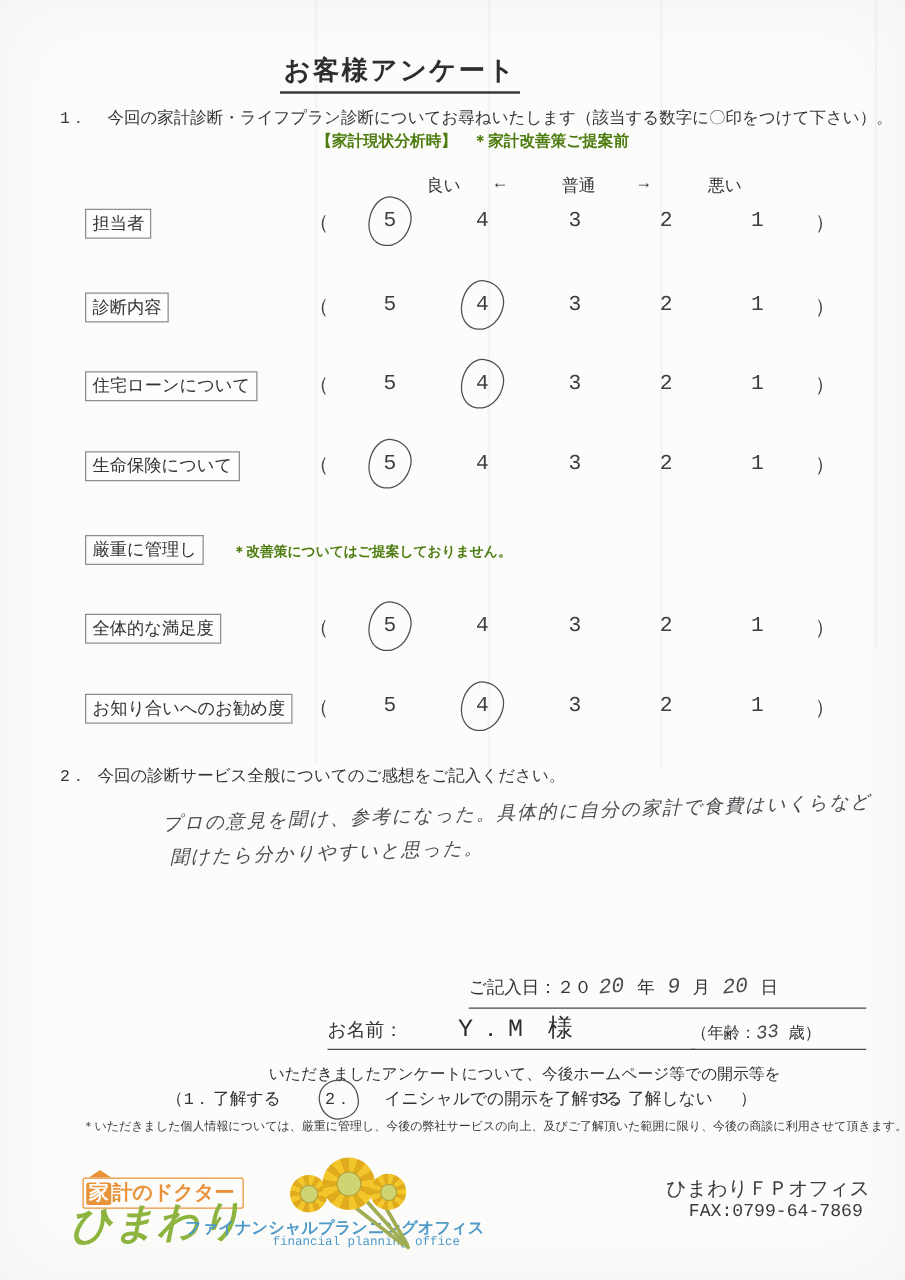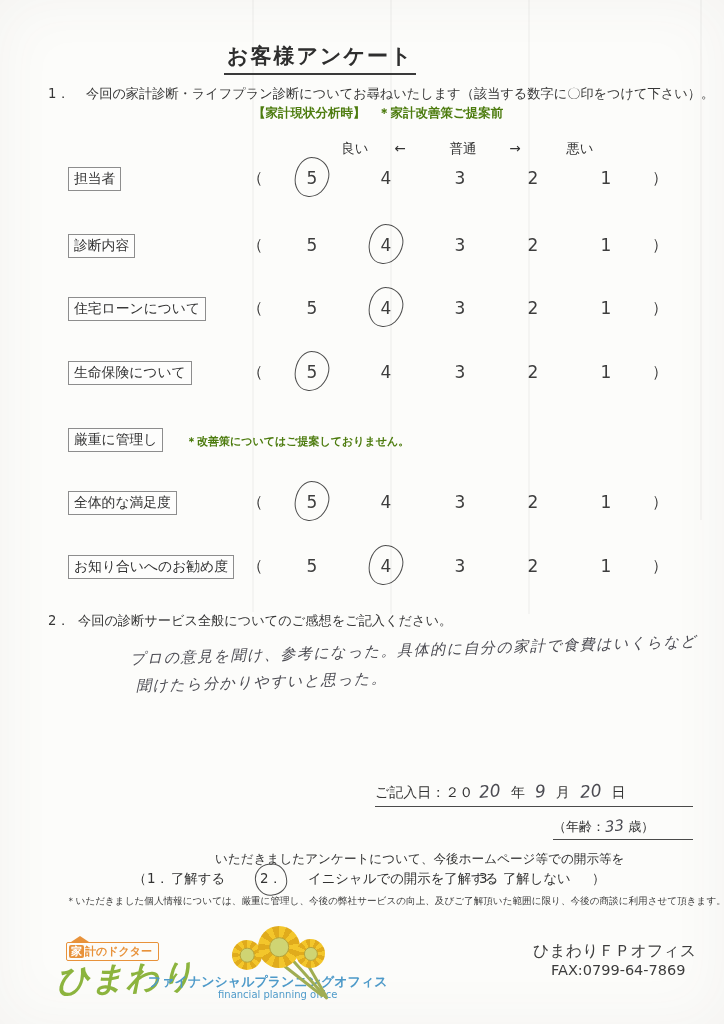--- a/index.html
+++ b/index.html
@@ -2,20 +2,21 @@
 <html><head>
 <meta charset="utf-8">
 <style>
   * { margin:0; padding:0; box-sizing:border-box; }
   html,body { background:#e9e9e7; }
   body { font-family:"DejaVu Sans", sans-serif; }
   .page {
     position:relative; width:724px; height:1024px; margin:0 auto;
     background:#fcfcfa; overflow:hidden; color:#3a3a3a;
     box-shadow: inset 0 0 60px rgba(90,85,70,0.05);
+    font-family: Liberation Mono, monospace;
   }
   .crease { position:absolute; top:0; width:2px; background:rgba(120,120,115,0.06); }
 
   .title {
     position:absolute; left:224px; top:42px; font-size:21px; font-weight:bold;
     letter-spacing:2px; color:#2e2e2e; border-bottom:2px solid #3a3a3a; padding:0 3px 3px;
   }
   .question { position:absolute; font-size:13.2px; color:#363636; white-space:nowrap; }
   .q-num { display:inline-block; width:38px; }
   .red { color:#4d7c0f; }
@@ -72,21 +73,21 @@
   .opt-num { position:relative; display:inline-block; padding:0 2px; }
   .opt-num.circled::after {
     content:""; position:absolute; left:50%; top:50%; width:30px; height:30px;
     transform:translate(-50%,-48%) rotate(-6deg);
     border:1.6px solid #4e4e4e; border-radius:52% 48% 55% 50% / 50% 55% 46% 58%;
   }
   .footnote { position:absolute; left:66px; top:895px; width:632px; font-size:9.6px; color:#3c3c3c; white-space:nowrap; }
 
   .logo-badge {
     position:absolute; left:66px; top:942px; border:1.5px solid #e8923a; border-radius:2px;
-    padding:1px 6px 1px 2px; font-size:11px; font-weight:bold; color:#e8923a; white-space:nowrap;
+    padding:1px 6px 1px 2px; font-size:16px; font-weight:bold; color:#e8923a; white-space:nowrap;
   }
   .logo-badge::before {
     content:""; position:absolute; left:4px; top:-7px;
     border-left:9px solid transparent; border-right:9px solid transparent; border-bottom:6px solid #e8923a;
   }
   .badge-first { background:#e8923a; color:#fff; padding:0 2px; border-radius:2px; margin-right:1px; }
   .logo-name {
     position:absolute; left:56px; top:956px; font-size:33px; font-weight:bold; font-style:italic;
     color:#8cb43e; letter-spacing:1px; transform:rotate(-2deg); white-space:nowrap;
   }
@@ -209,20 +210,23 @@
     <span class="q-num" style="width:30px;">2．</span><span>今回の診断サービス全般についてのご感想をご記入ください。</span>
   </div>
   <div class="hand hand-comment" style="left:130px; top:641px;">プロの意見を聞け、参考になった。具体的に自分の家計で食費はいくらなど</div>
   <div class="hand hand-comment" style="left:136px; top:673px;">聞けたら分かりやすいと思った。</div>
 
 
   <div class="date-line">
     <span>ご記入日：２０</span><span class="hand">20</span><span class="unit">年</span><span class="hand">9</span><span class="unit">月</span><span class="hand">20</span><span class="unit">日</span>
   </div>
 
+  <div class="name-line">
+    <span>お名前：</span><span class="name-value">Y．M 様</span>
+  </div>
   <div class="age-line">
     <span>（年齢：</span><span class="hand">33</span> <span>歳）</span>
   </div>
 
   <div class="disc-intro">いただきましたアンケートについて、今後ホームページ等での開示等を</div>
   <span class="opt" style="left:133px;">（</span>
   <span class="opt" style="left:145px;"><span class="opt-num">1．</span><span>了解する</span></span>
   <span class="opt" style="left:258px;"><span class="opt-num circled">2．</span><span style="margin-left:24px;">イニシャルでの開示を了解する</span></span>
   <span class="opt" style="left:477px;"><span class="opt-num">3．</span><span>了解しない</span></span>
   <span class="opt" style="left:592px;">）</span>

